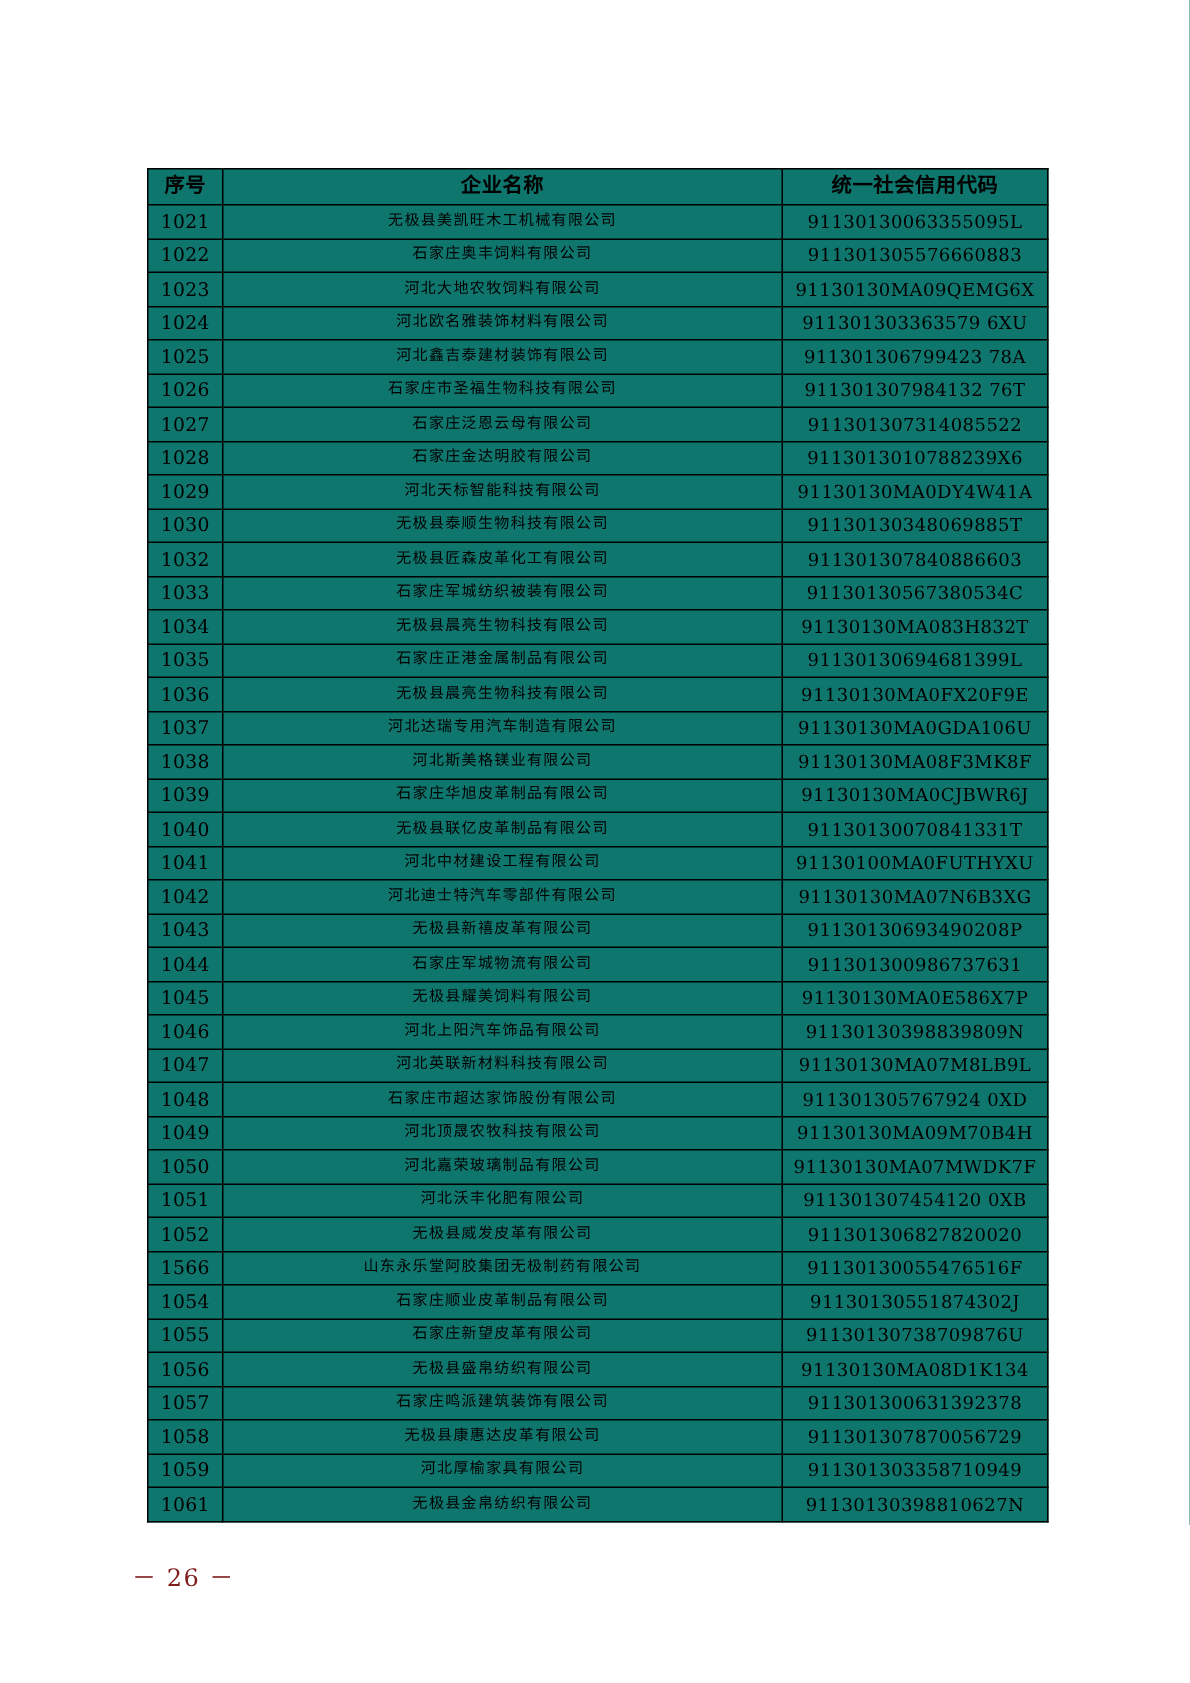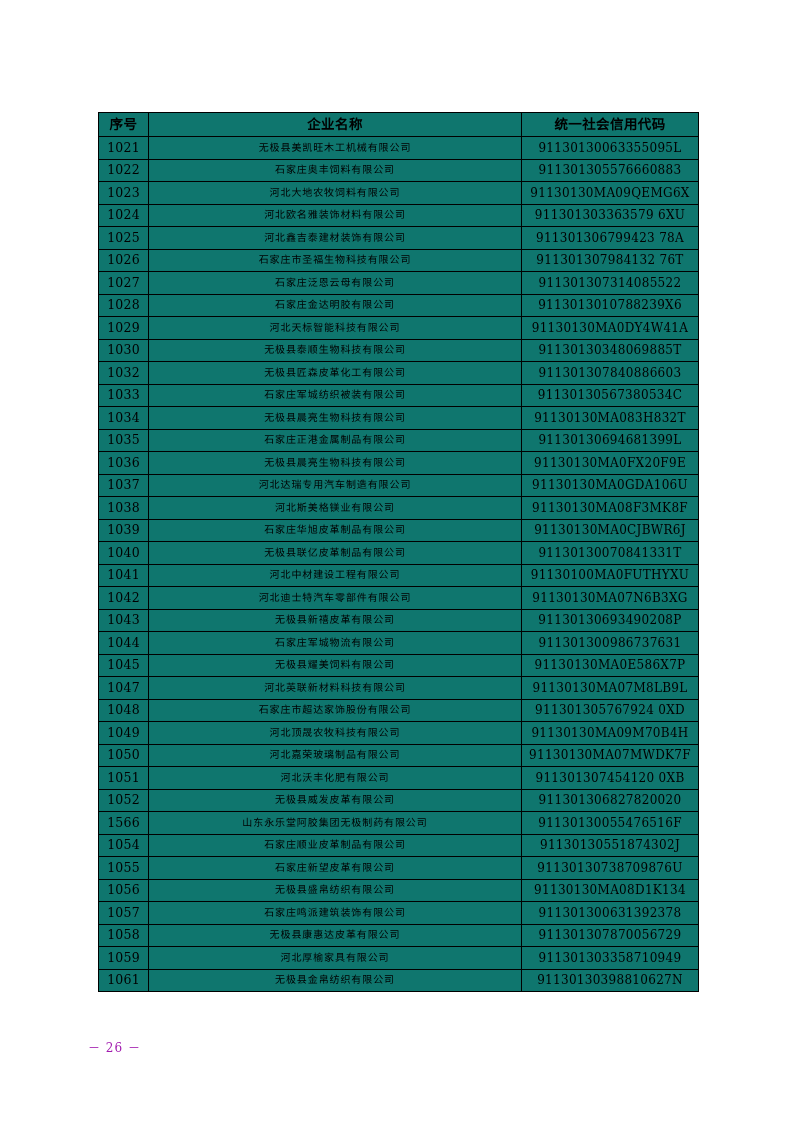--- a/index.html
+++ b/index.html
@@ -86,23 +86,23 @@
   }
 
   th.head-seq  { font-size: 13.5px; }
   th.head-name { font-size: 14px; }
   th.head-code { font-size: 13.5px; margin-top: 32px; }
 
   .page-footer {
     position: absolute;
     left: 88px;
     top: 1038px;
-    font-size: 12px;
+    font-size: 16px;
     font-family: "DejaVu Serif", "Liberation Serif", serif;
-    color: #a21caf;
+    color: #7f1d1d;
     letter-spacing: 1px;
     white-space: nowrap;
   }
 </style>
 </head>
 <body>
 
 <div class="page">
 
   <div class="table-wrap">
@@ -234,20 +234,25 @@
             <td class="cell-seq">1044</td>
             <td class="cell-name">石家庄军城物流有限公司</td>
             <td class="cell-code">911301300986737631</td>
           </tr>
           <tr>
             <td class="cell-seq">1045</td>
             <td class="cell-name">无极县耀美饲料有限公司</td>
             <td class="cell-code">91130130MA0E586X7P</td>
           </tr>
           <tr>
+            <td class="cell-seq">1046</td>
+            <td class="cell-name">河北上阳汽车饰品有限公司</td>
+            <td class="cell-code">91130130398839809N</td>
+          </tr>
+          <tr>
             <td class="cell-seq">1047</td>
             <td class="cell-name">河北英联新材料科技有限公司</td>
             <td class="cell-code">91130130MA07M8LB9L</td>
           </tr>
           <tr>
             <td class="cell-seq">1048</td>
             <td class="cell-name">石家庄市超达家饰股份有限公司</td>
             <td class="cell-code">911301305767924 0XD</td>
           </tr>
           <tr>

